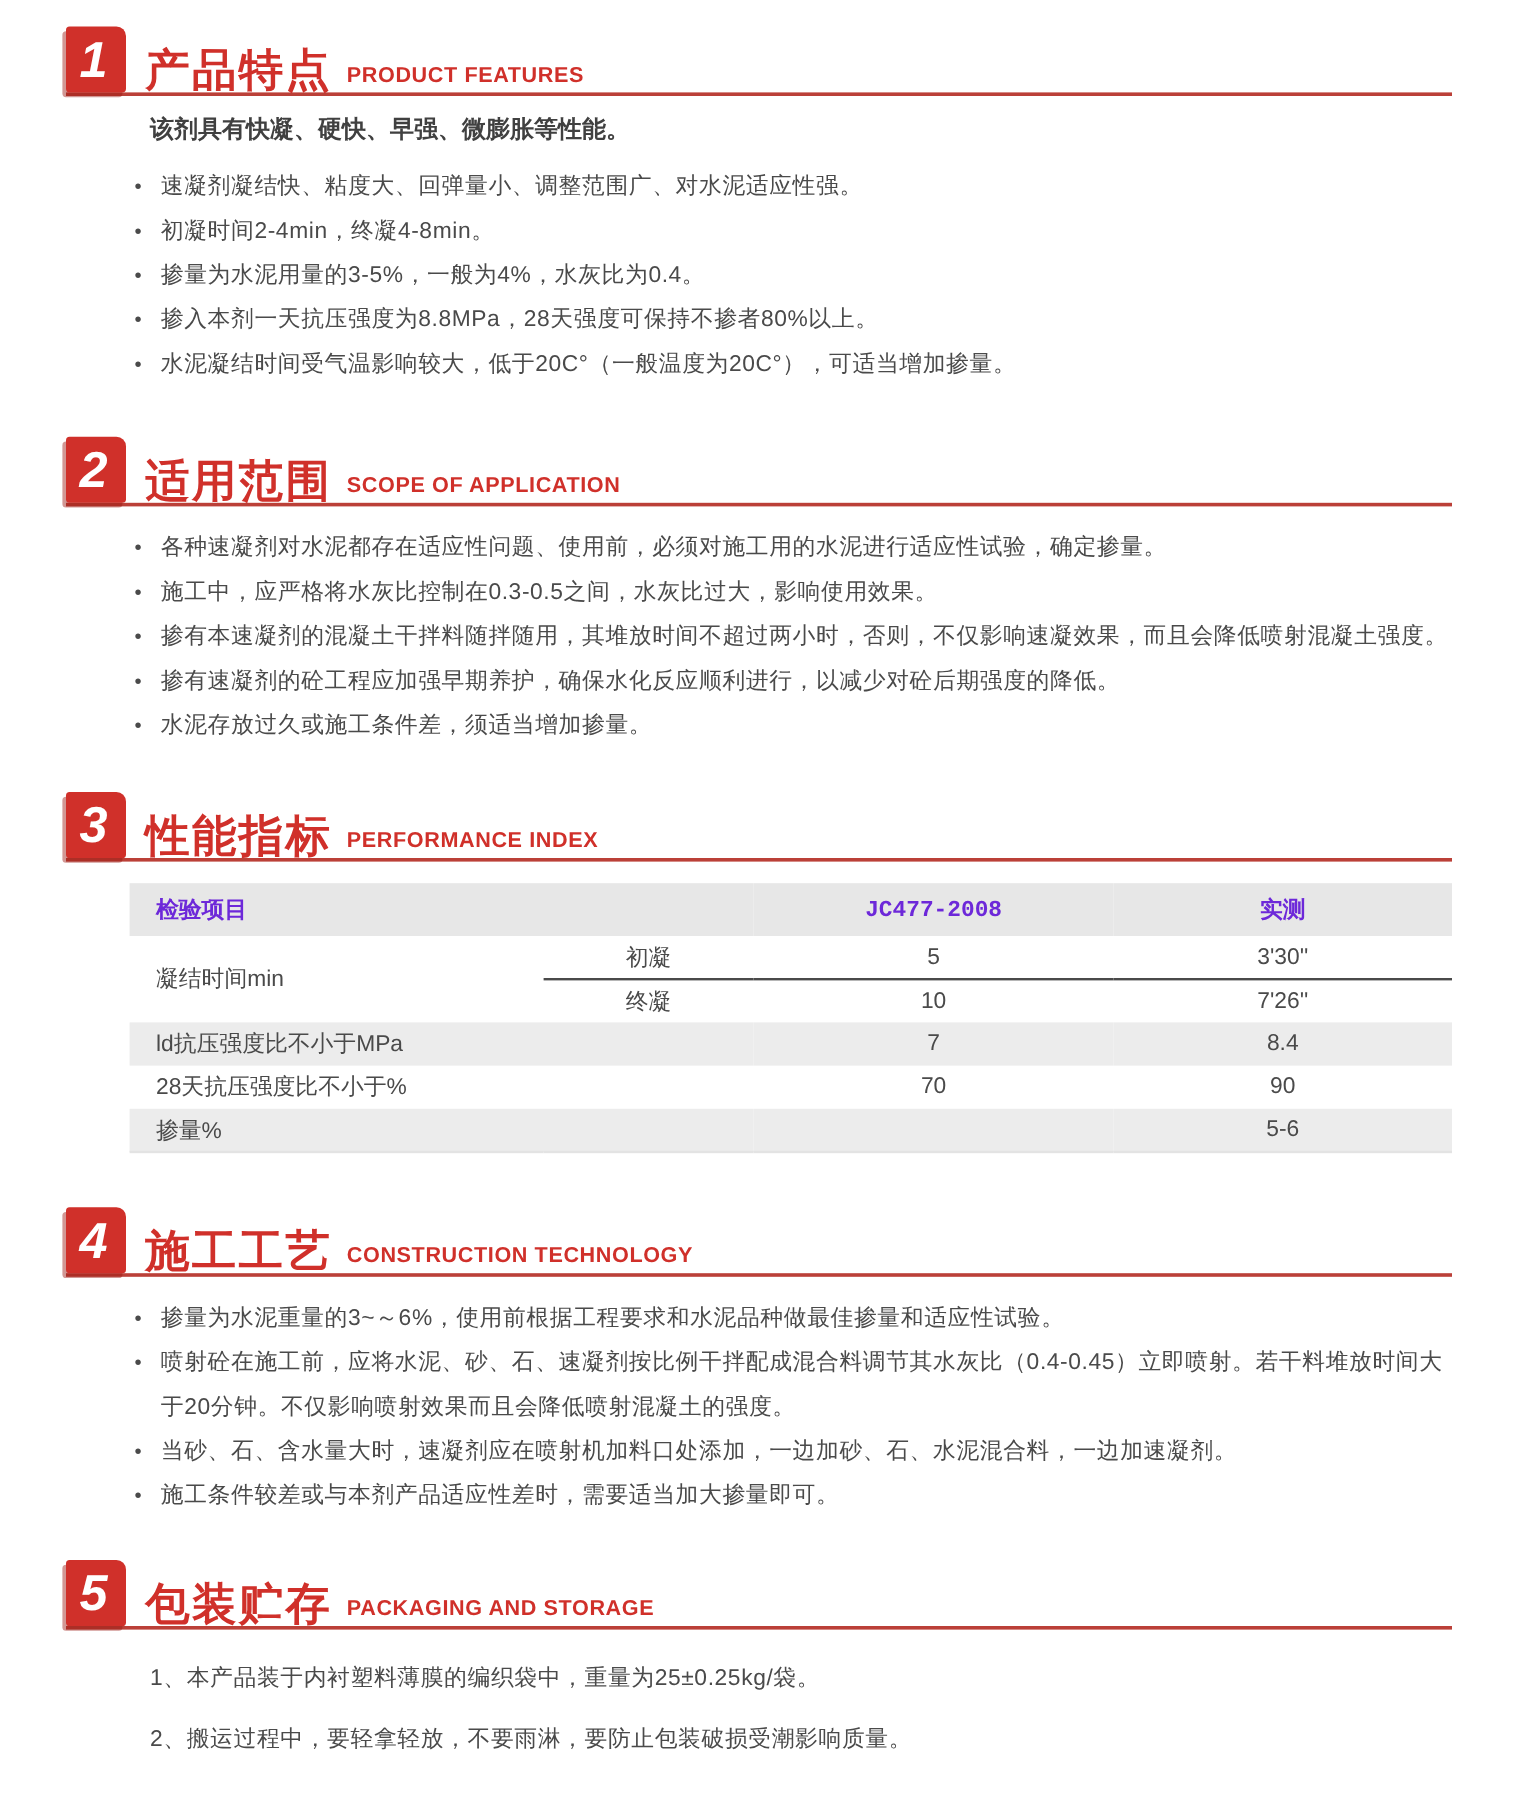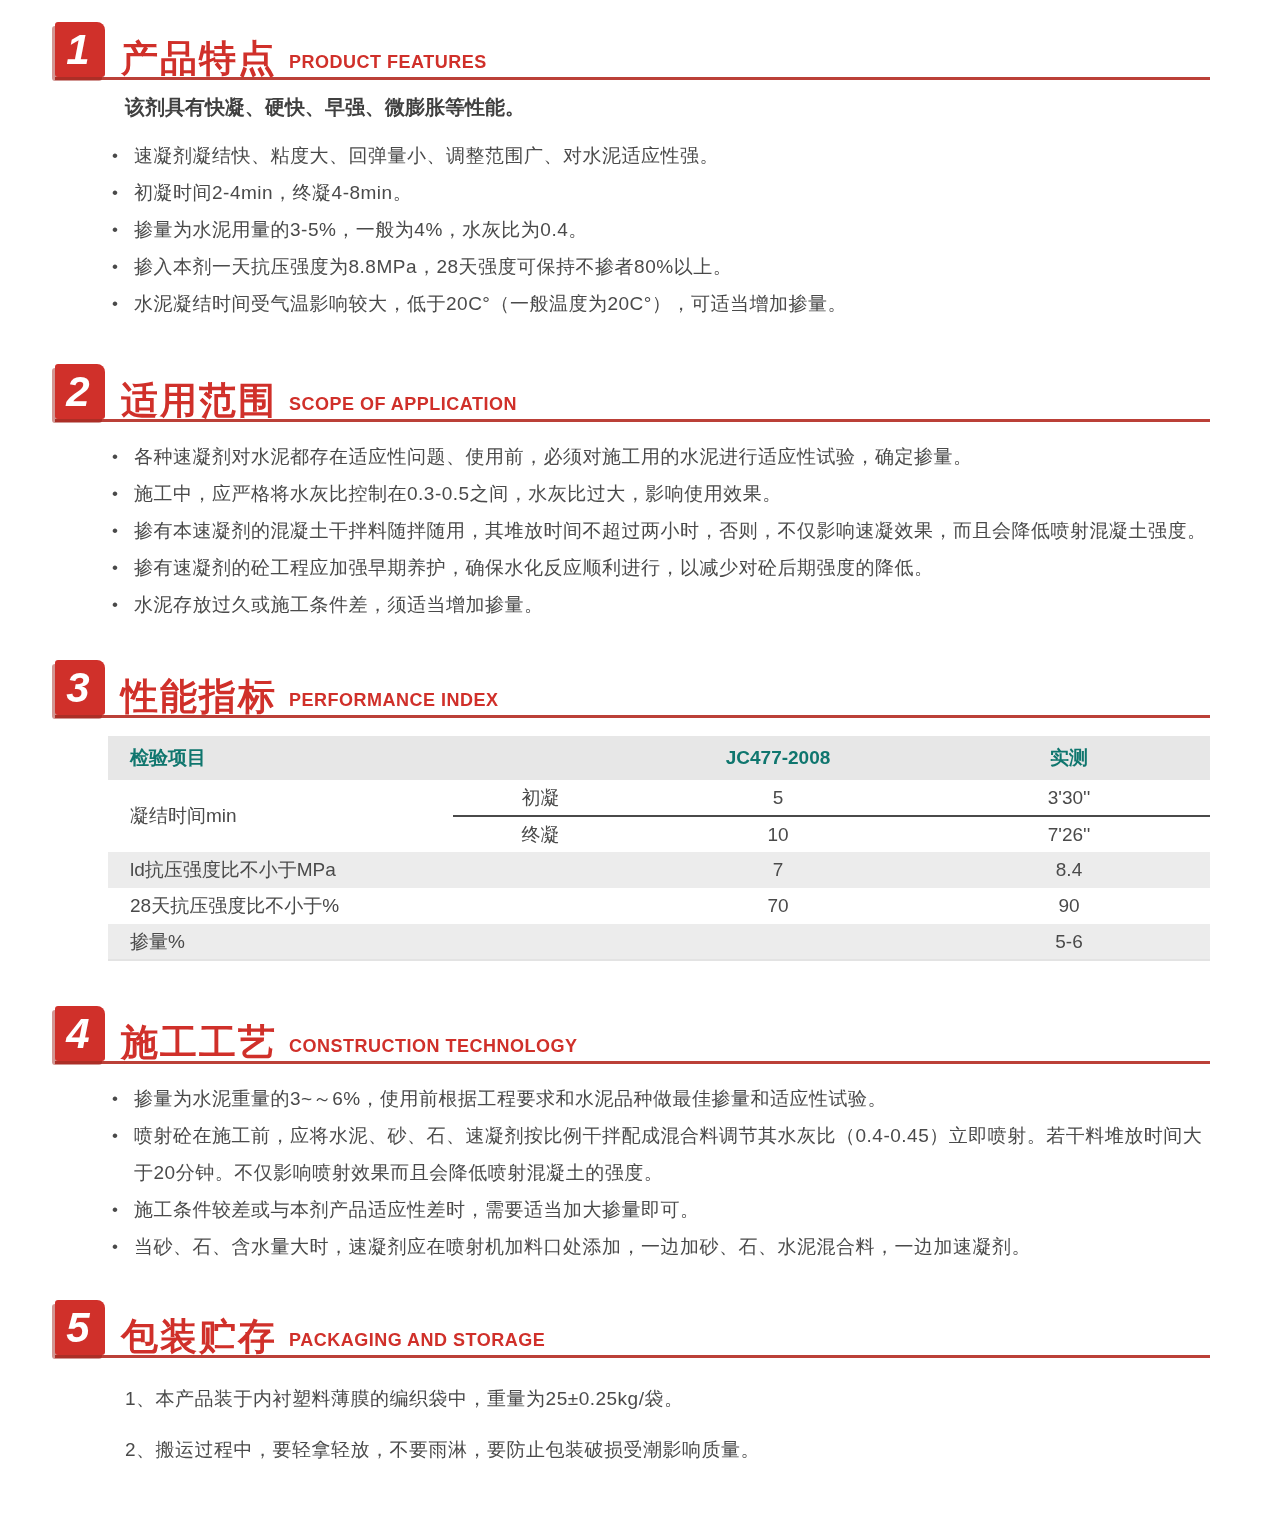--- a/index.html
+++ b/index.html
@@ -114,21 +114,22 @@
     font-size:19px;
     font-weight:normal;
     padding:0;
     height:36px;
     vertical-align:middle;
   }
   table.perf tr.head th{
     background:var(--tbl-head-bg);
     height:44px;
     font-weight:600;
-    color:#0f766e;
+    color:#6d28d9;
+    font-family:Liberation Mono, monospace;
   }
   table.perf .l{text-align:left;padding-left:22px;}
   table.perf .c{text-align:center;}
   table.perf tr.alt td{background:var(--tbl-alt-bg);}
   table.perf tr.sep td{border-top:2px solid #4a4a4a;}
 
   
   .s2{margin-top:42px;}
   .s3{margin-top:37px;}
   .s4{margin-top:45px;}
@@ -230,22 +231,22 @@
     <div class="sec-head">
       <div class="num-box">
         <span>4</span>
       </div>
       <div class="title-cn">施工工艺</div>
       <div class="title-en">CONSTRUCTION TECHNOLOGY</div>
     </div>
     <ul class="bullets">
       <li>掺量为水泥重量的3~～6%，使用前根据工程要求和水泥品种做最佳掺量和适应性试验。</li>
       <li>喷射砼在施工前，应将水泥、砂、石、速凝剂按比例干拌配成混合料调节其水灰比（0.4-0.45）立即喷射。若干料堆放时间大于20分钟。不仅影响喷射效果而且会降低喷射混凝土的强度。</li>
+      <li>当砂、石、含水量大时，速凝剂应在喷射机加料口处添加，一边加砂、石、水泥混合料，一边加速凝剂。</li>
       <li>施工条件较差或与本剂产品适应性差时，需要适当加大掺量即可。</li>
-      <li>当砂、石、含水量大时，速凝剂应在喷射机加料口处添加，一边加砂、石、水泥混合料，一边加速凝剂。</li>
     </ul>
   </section>
 
   <section class="s5">
     <div class="sec-head">
       <div class="num-box">
         <span>5</span>
       </div>
       <div class="title-cn">包装贮存</div>
       <div class="title-en">PACKAGING AND STORAGE</div>

